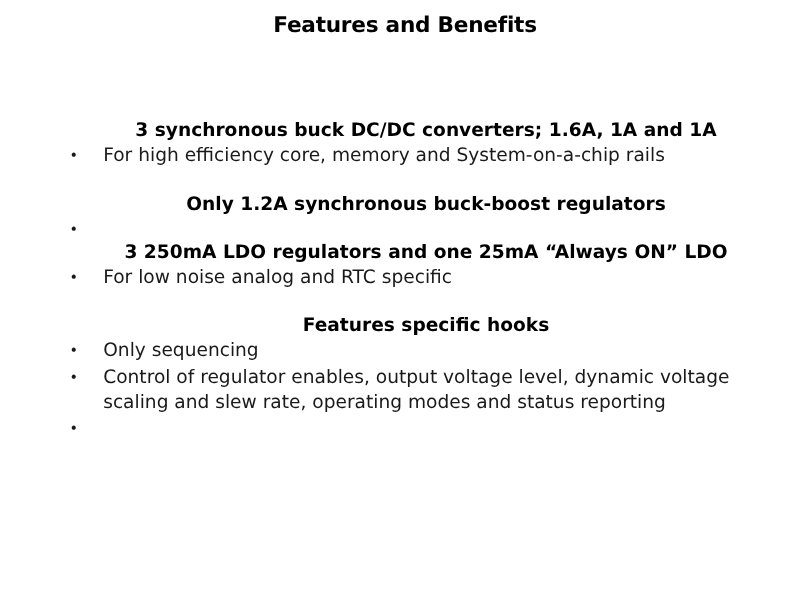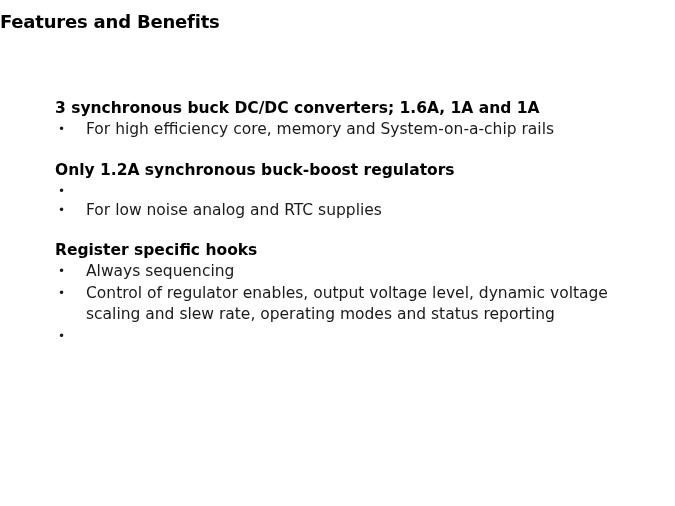--- a/index.html
+++ b/index.html
@@ -13,20 +13,21 @@
       position: relative;
       overflow: hidden;
       font-family: "DejaVu Sans", sans-serif;
       color: #000000;
     }
     .title {
       position: absolute;
       top: 11px;
       left: 0;
       width: 675px;
+      text-align: center;
       font-family: "DejaVu Sans", sans-serif;
       font-weight: bold;
       font-size: 18px;
       letter-spacing: -0.2px;
     }
     .content {
       position: absolute;
       top: 98px;
       left: 55px;
       width: 600px;
@@ -34,20 +35,21 @@
     .section {
       margin-bottom: 19px;
     }
     .heading {
       font-weight: bold;
       font-size: 15.5px;
       line-height: 21px;
       height: 21px;
       white-space: nowrap;
       letter-spacing: 0px;
+      text-align: center;
     }
     .bullet-list {
       list-style: none;
       margin: 0;
       padding: 0;
     }
     .bullet-item {
       position: relative;
       padding-left: 31px;
       font-size: 15.5px;
@@ -82,34 +84,35 @@
   <div class="section">
     <div class="heading">Only 1.2A synchronous buck-boost regulators</div>
     <ul class="bullet-list">
       <li class="bullet-item">
         <span class="bullet-dot">•</span>
       </li>
     </ul>
   </div>
 
   <div class="section">
+    <div class="heading">3 250mA LDO regulators and one 25mA “Always ON” LDO</div>
     <ul class="bullet-list">
       <li class="bullet-item">
         <span class="bullet-dot">•</span>
-        <span>For low noise analog and RTC supplies</span>
+        <span>For low noise analog and RTC specific</span>
       </li>
     </ul>
   </div>
 
   <div class="section">
-    <div class="heading">Register specific hooks</div>
+    <div class="heading">Features specific hooks</div>
     <ul class="bullet-list">
       <li class="bullet-item">
         <span class="bullet-dot">•</span>
-        <span>Always sequencing</span>
+        <span>Only sequencing</span>
       </li>
       <li class="bullet-item">
         <span class="bullet-dot">•</span>
         <span>Control of regulator enables, output voltage level, dynamic voltage scaling and slew rate, operating modes and status reporting</span>
       </li>
       <li class="bullet-item">
         <span class="bullet-dot">•</span>
       </li>
     </ul>
   </div>

